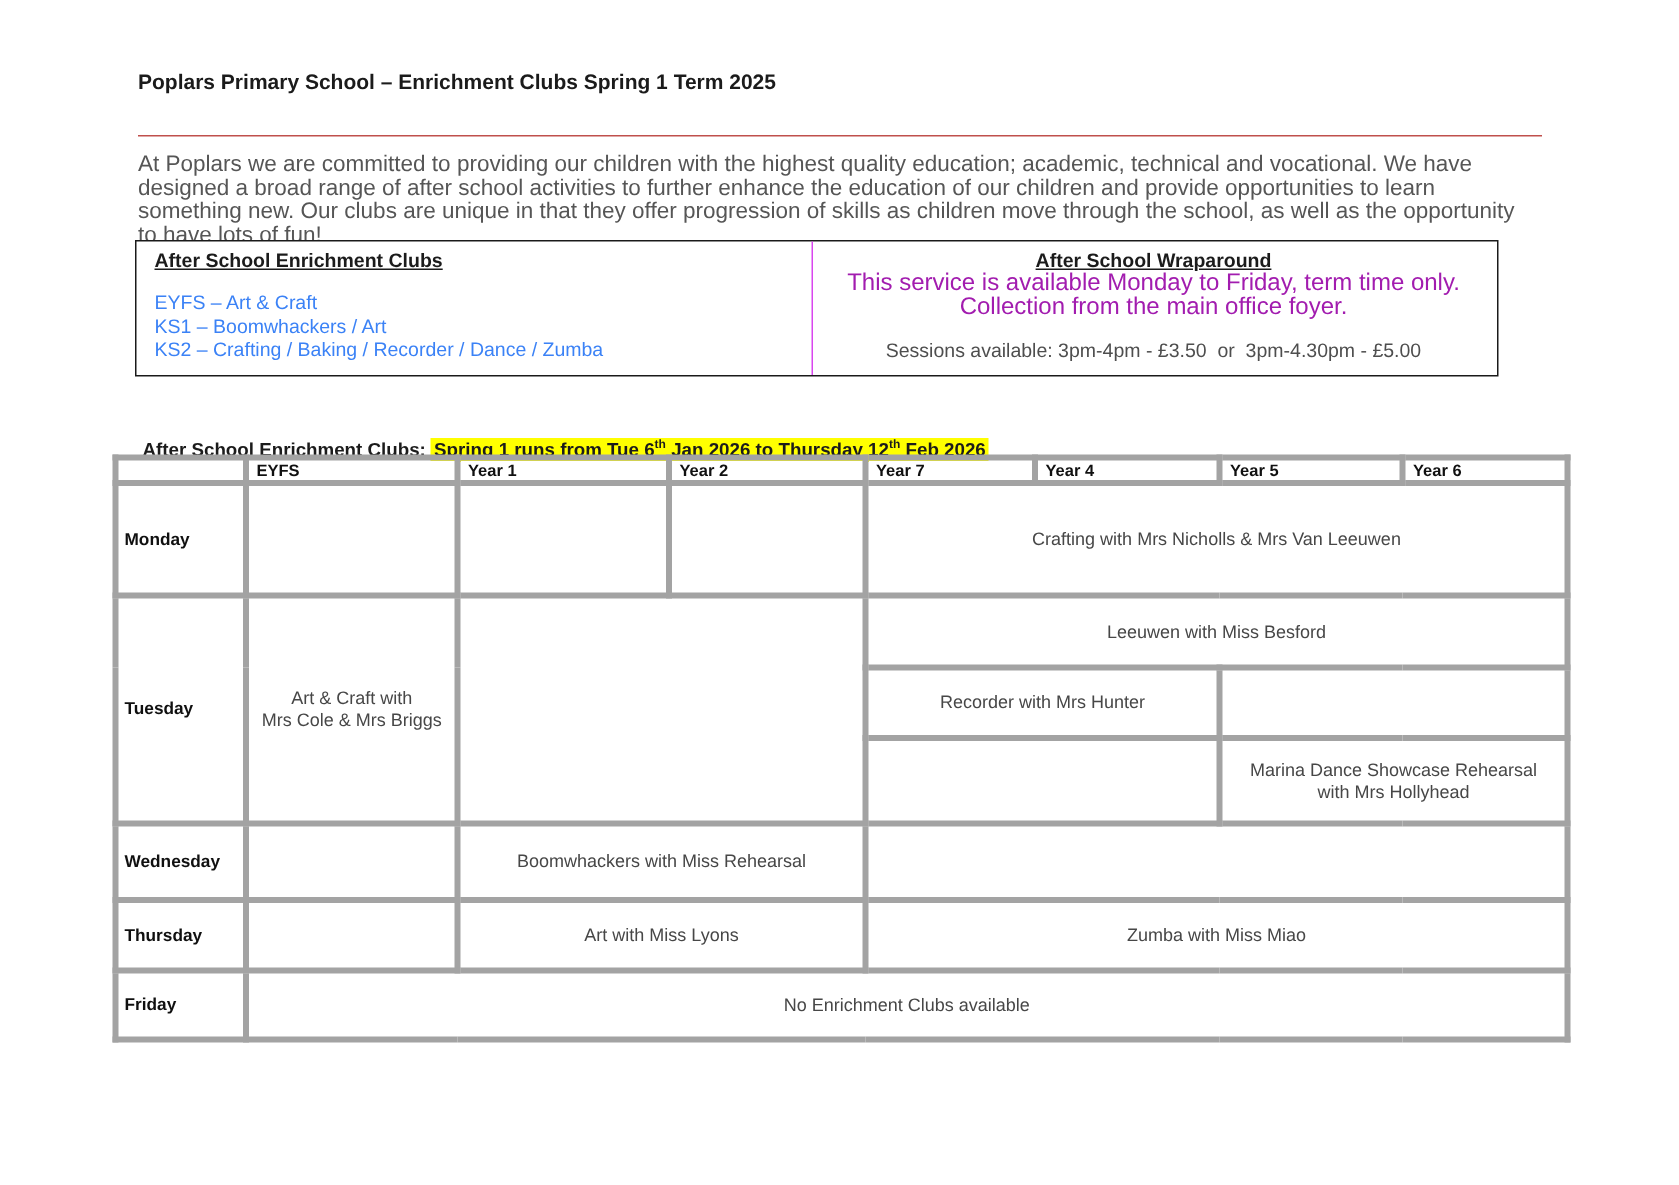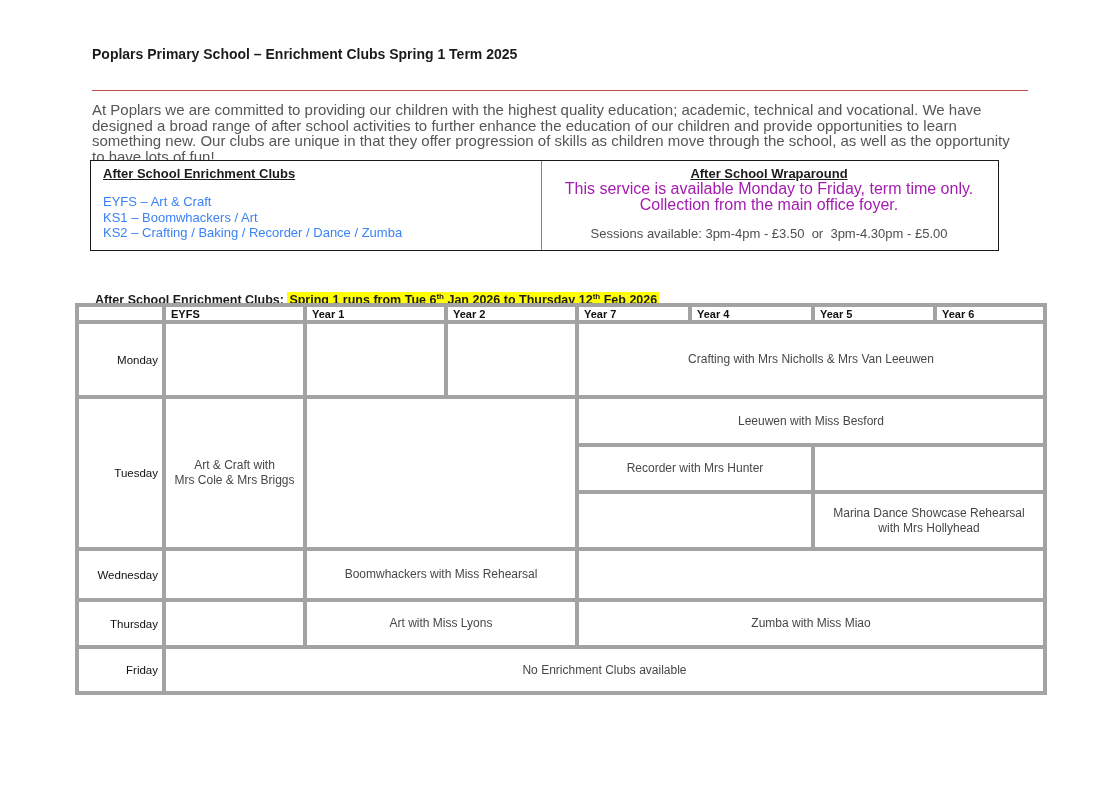--- a/index.html
+++ b/index.html
@@ -49,21 +49,21 @@
     border: 2px solid #000;
   }
   .clubs-table th, .clubs-table td {
     border: 4px solid #a3a3a3; padding: 0 4px; overflow: hidden;
     vertical-align: middle; background: #fff;
   }
   .clubs-table th {
     font-size: 11px; font-weight: bold; text-align: left;
     padding-left: 5px; color: #101010;
   }
-  td.day  { font-weight: normal; font-size: 11.5px; text-align: right; color: #101010; }
+  td.day  { font-weight: bold; font-size: 11.5px; text-align: left; color: #101010; }
   td.slot { font-size: 12px; text-align: center; color: #474747; line-height: 15px; }
   .pre { white-space: pre-line; }
 </style>
 </head>
 <body>
 
 <div class="page">
 
   <div class="title">Poplars Primary School – Enrichment Clubs Spring 1 Term 2025</div>
 

